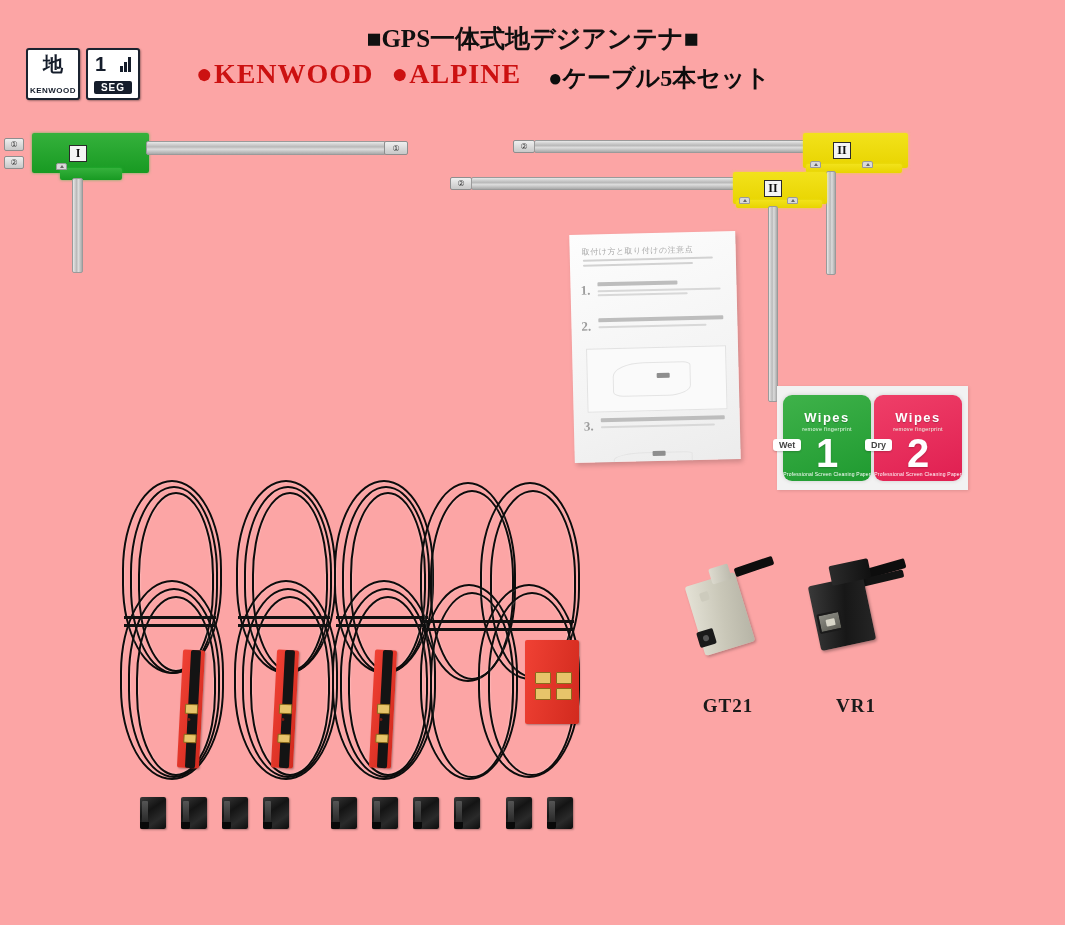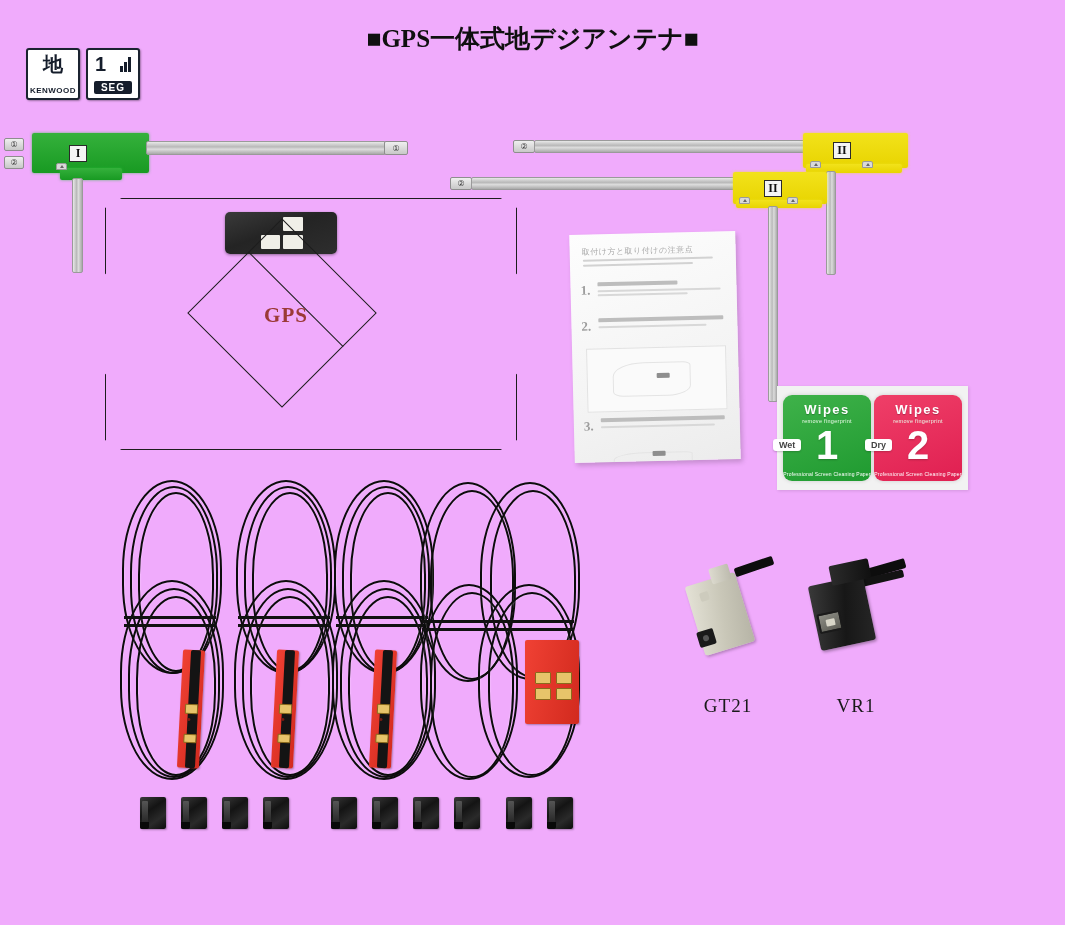--- a/index.html
+++ b/index.html
@@ -1,17 +1,17 @@
 <!DOCTYPE html>
 <html><head>
 <meta charset="utf-8">
 <style>
   html,body{margin:0;padding:0;background:#ffffff;}
   body{font-family:"Liberation Serif", serif;}
-  #page{position:relative;width:1065px;height:925px;background:#f0abfc;overflow:hidden;}
+  #page{position:relative;width:1065px;height:925px;background:#fca5a5;overflow:hidden;}
 
   
   #title{
     position:absolute;left:0;top:22px;width:1065px;text-align:center;
     font-family:"Liberation Serif", serif;font-weight:bold;font-size:25px;
     color:#101010;letter-spacing:0px;white-space:nowrap;
   }
   #brandline{
     position:absolute;left:196px;top:58px;
     font-family:"Liberation Serif", serif;font-weight:bold;font-size:28px;
@@ -144,21 +144,21 @@
     display:flex;align-items:center;justify-content:center;gap:3px;
   }
   .wipe{
     width:88px;height:86px;border-radius:9px;position:relative;
     display:flex;flex-direction:column;align-items:center;
     box-shadow:0 0 4px rgba(0,0,0,.15);
   }
   .wipe.w1{background:linear-gradient(160deg,#3fb24a,#1f9a30);}
   .wipe.w2{background:linear-gradient(160deg,#ef3f68,#e01f51);}
   .wipe .wt{
-    margin-top:7px;font-family:"Liberation Sans", sans-serif;font-weight:bold;
+    margin-top:15px;font-family:"Liberation Sans", sans-serif;font-weight:bold;
     font-size:13px;color:#fff;letter-spacing:1.5px;text-shadow:0 1px 1px rgba(0,0,0,.25);
   }
   .wipe .wsub{
     font-family:"Liberation Sans", sans-serif;font-size:5.5px;color:#eafbe9;
     letter-spacing:.3px;margin-top:1px;white-space:nowrap;
   }
   .wipe .wnum{
     font-family:"Liberation Sans", sans-serif;font-weight:bold;font-size:40px;
     color:#fff;line-height:40px;margin-top:1px;text-shadow:0 1px 2px rgba(0,0,0,.22);
   }
@@ -187,21 +187,21 @@
   .amp{
     position:absolute;background:linear-gradient(100deg,#f04134,#d22a1e);
     border-radius:2px;box-shadow:1px 1px 2px rgba(0,0,0,.3);
   }
   .amp .ctc{position:absolute;background:#e7c46a;border:1px solid #8a6a1c;border-radius:1px;}
   .amp .dot{position:absolute;width:3px;height:3px;background:#7a1a12;border-radius:50%;}
   .amp .shadow{position:absolute;left:8px;top:0;width:10px;height:100%;background:#141414;border-radius:2px;z-index:-1;}
 
   
   .conn-label{
-    position:absolute;font-family:"Liberation Serif", serif;font-weight:normal;
+    position:absolute;font-family:"Liberation Serif", serif;font-weight:bold;
     font-size:19px;color:#1a1a1a;text-align:center;letter-spacing:1px;
   }
   #gt21{position:absolute;left:686px;top:560px;width:84px;height:100px;}
   #gt21 .body{
     position:absolute;left:8px;top:18px;width:52px;height:72px;
     background:linear-gradient(100deg,#e4e2d6,#c9c7b8 55%,#b6b4a6);
     border-radius:3px;transform:rotate(-17deg);box-shadow:1px 2px 3px rgba(0,0,0,.25);
   }
   #gt21 .latch{
     position:absolute;left:24px;top:6px;width:20px;height:16px;
@@ -270,21 +270,25 @@
   }
   #watermark .star{color:#c01f1f;font-size:30px;}
 </style>
 </head>
 <body>
 
 <div id="page">
 
   <div id="title">■GPS一体式地デジアンテナ■</div>
 
-
+  <div id="brandline">
+    <span>●KENWOOD</span><span class="gap"></span><span>●ALPINE</span>
+  </div>
+
+  <div id="cableset">●ケーブル5本セット</div>
 
   <div id="badges">
     <div class="badge digital">
       <span class="bmark">地</span>
       <span class="bsub">KENWOOD</span>
     </div>
     <div class="badge seg">
       <span class="bmark" style="text-align:left;padding-left:7px;">1</span>
       <span class="bars">
           <i></i>
@@ -324,30 +328,20 @@
     <div class="tab" style="left:450px;top:177px;width:22px;height:13px;">②</div>
     <div class="ant-strip" style="left:471px;top:177px;width:266px;height:13px;"></div>
     <div class="ant-pad ant-yellow" style="left:733px;top:172px;width:94px;height:32px;"></div>
     <div class="ant-pad ant-yellow" style="left:736px;top:200px;width:86px;height:8px;"></div>
     <div class="roman" style="left:764px;top:180px;">II</div>
     <div class="nub" style="left:739px;top:197px;"></div>
     <div class="nub" style="left:787px;top:197px;"></div>
     <div class="ant-strip vert" style="left:768px;top:206px;width:10px;height:196px;"></div>
   </div>
 
-  <div id="gpsfilm">
-    <div class="outline"></div>
-    <div id="gpsmodule">
-      <div class="pad" style="left:58px;top:5px;width:20px;height:14px;"></div>
-      <div class="pad" style="left:58px;top:23px;width:20px;height:14px;"></div>
-      <div class="pad" style="left:36px;top:23px;width:19px;height:14px;"></div>
-    </div>
-    <div id="gpsdiamond"></div>
-    <div id="gpslabel">GPS</div>
-  </div>
 
   <div id="sheet">
     <div class="sh-title">取付け方と取り付けの注意点</div>
     <div class="sh-lead">
       <div class="ln" style="width:92%"></div>
         <div class="ln" style="width:78%"></div>
     </div>
     <div class="step" style="top:48px;">
       <span class="num">1.</span>
       <div class="stxt">

